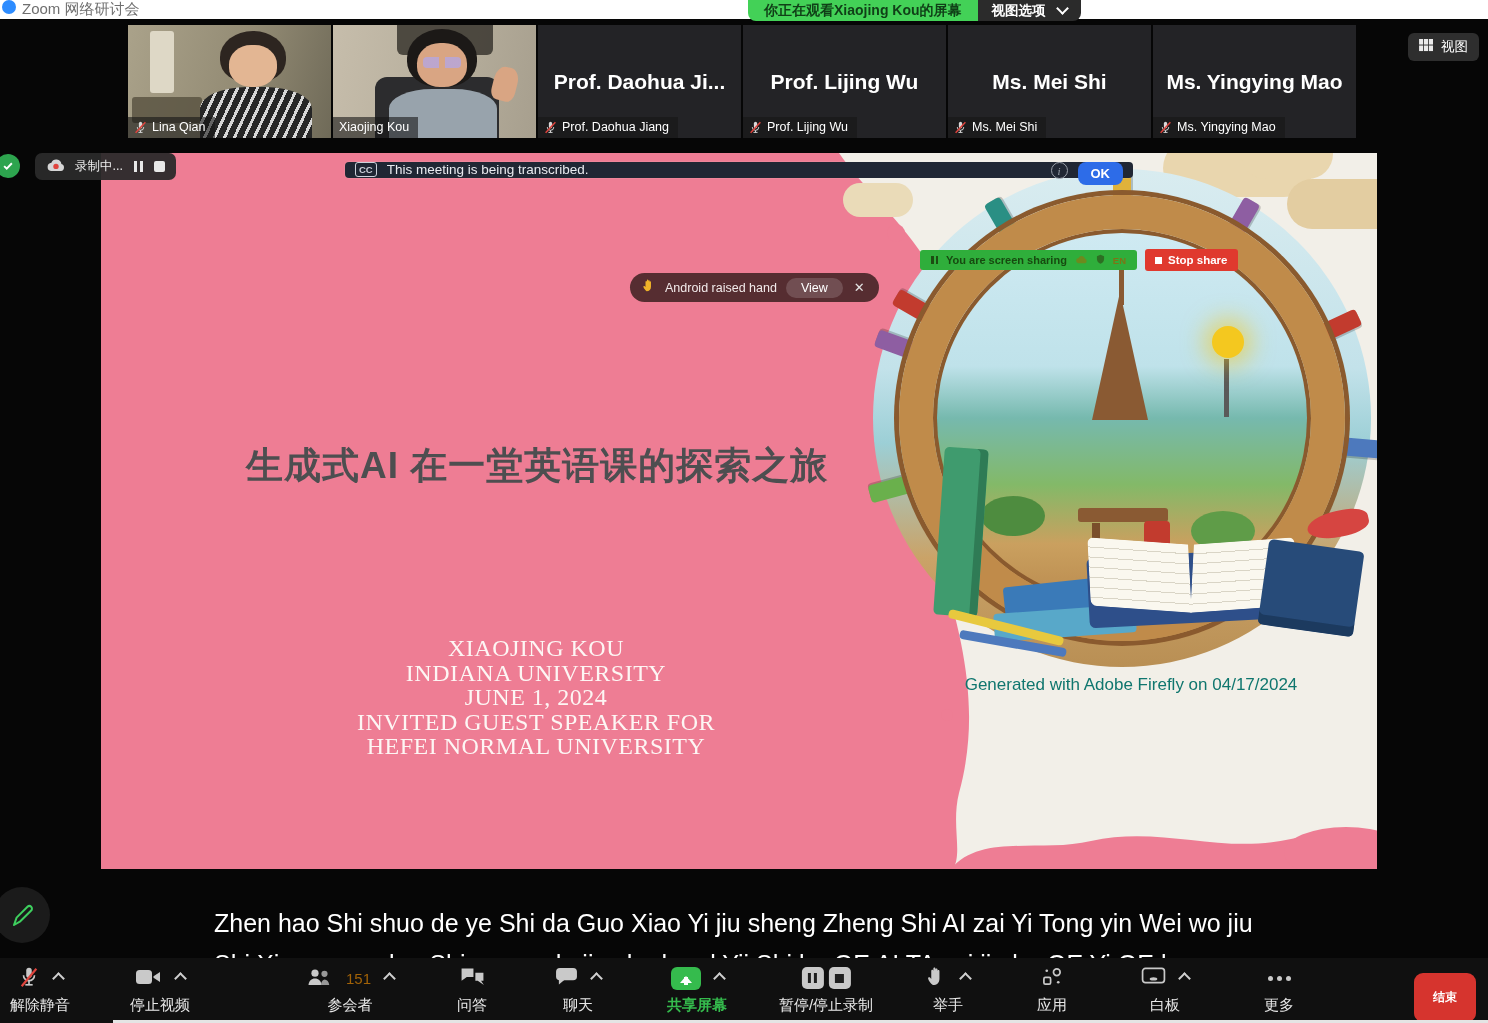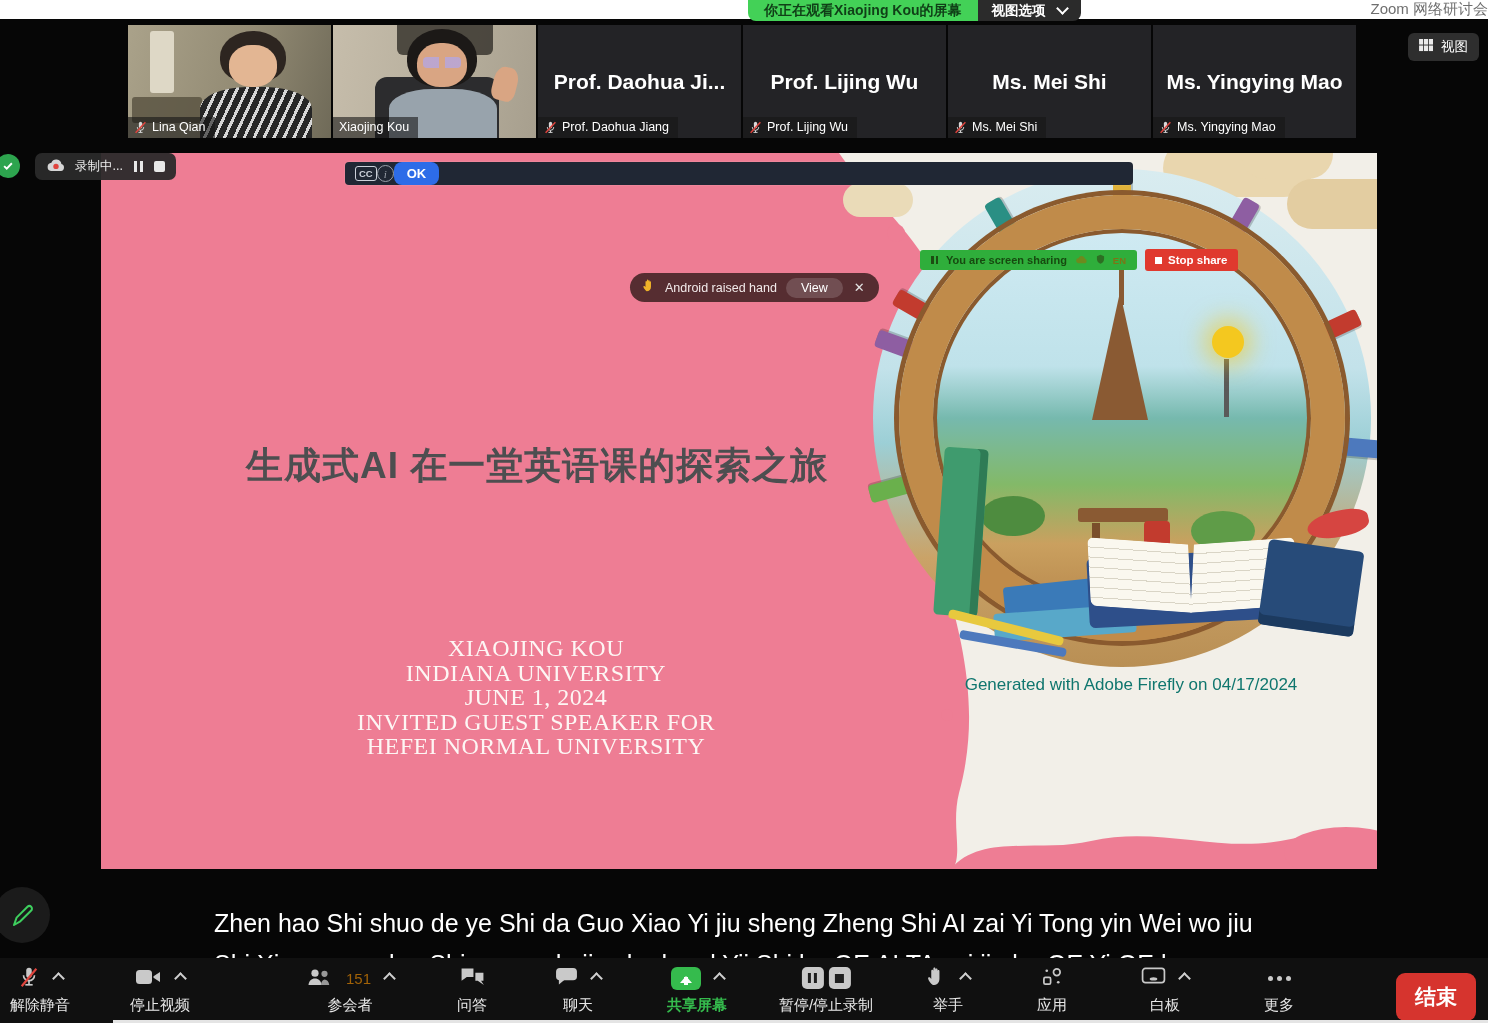--- a/index.html
+++ b/index.html
@@ -3,21 +3,21 @@
 <meta charset="utf-8">
 <style>
   html,body{margin:0;padding:0;}
   body{
     width:1488px;height:1023px;position:relative;overflow:hidden;
     background:#060606;font-family:"Liberation Sans",sans-serif;
     -webkit-font-smoothing:antialiased;
   }
   
   .titlebar{position:absolute;top:0;left:0;width:100%;height:19px;background:#ffffff;
-    display:flex;align-items:flex-end;z-index:55;flex-direction:column;}
+    display:flex;align-items:flex-start;z-index:55;}
   .app-dot{width:14px;height:14px;border-radius:50%;background:#2d8cff;margin:0 6px 0 2px;}
   .wtitle{font-size:15px;color:#6f6f6f;}
   
   .watch-banner{position:absolute;top:0;left:748px;height:21px;display:flex;z-index:60;justify-content:center;}
   .watch-green{background:#43d157;color:#103f17;font-weight:bold;font-size:14px;
     display:flex;align-items:center;padding:0 16px;border-radius:0 0 0 8px;}
   .view-options{background:#2b2b2b;color:#ffffff;font-weight:bold;font-size:13.5px;
     display:flex;align-items:center;gap:12px;padding:0 14px;border-radius:0 0 8px 0;cursor:pointer;}
   .chev{display:inline-block;width:7px;height:7px;border-left:2px solid #cfcfcf;border-top:2px solid #cfcfcf;transform:rotate(45deg);}
   .chev.down{transform:rotate(-135deg);margin-top:-4px;border-color:#fff;}
@@ -55,23 +55,23 @@
   
   .shield-btn{position:absolute;left:-4px;top:154px;width:24px;height:24px;border-radius:50%;
     background:#2da44e;display:flex;align-items:center;justify-content:center;z-index:42;cursor:pointer;}
   .rec-pill{position:absolute;left:35px;top:153px;height:27px;background:rgba(42,42,42,.95);border-radius:7px;
     display:flex;align-items:center;gap:9px;padding:0 11px;z-index:42;}
   .rec-label{color:#f0f0f0;font-size:12.5px;}
   .rec-pause{display:flex;gap:3px;cursor:pointer;padding:2px;}
   .rec-pause i{display:block;width:3px;height:11px;background:#e8e8e8;}
   .rec-stop{width:11px;height:11px;background:#e8e8e8;border-radius:2px;cursor:pointer;}
   
-  .transcribar{position:absolute;left:345px;top:162px;width:788px;height:23px;background:#202734;
-    border-radius:4px;box-shadow:0 0 0 1px rgba(255,255,255,.07);display:flex;align-items:center;
-    padding:0 10px;z-index:46;box-sizing:border-box;}
+  .transcribar{position:absolute;left:345px;top:162px;width:788px;height:16px;background:#202734;
+    border-radius:4px;box-shadow:0 0 0 1px rgba(255,255,255,.07);display:flex;align-items:flex-start;
+    gap:10px;padding:0 10px;z-index:46;box-sizing:border-box;}
   .cc-icon{border:1.5px solid #ccd1da;border-radius:3px;color:#ccd1da;font-size:9.5px;font-weight:bold;padding:1px 3px;}
   .trans-msg{color:#e9ebf0;font-size:13.5px;flex:1;}
   .info-icon{width:17px;height:17px;border:1.5px solid #9aa0aa;border-radius:50%;color:#9aa0aa;
     font-size:11px;font-style:italic;font-family:"Liberation Serif",serif;
     display:flex;align-items:center;justify-content:center;cursor:pointer;box-sizing:border-box;}
   .ok-btn{background:#2d6ce8;color:#fff;font-size:13px;font-weight:bold;border-radius:8px;padding:4px 13px;cursor:pointer;}
   
   .share-bar{position:absolute;left:920px;top:250px;height:20px;display:flex;align-items:flex-start;z-index:45;}
   .share-green{background:#2fae3b;color:#174a10;font-weight:bold;font-size:11px;height:20px;
     display:flex;align-items:center;gap:8px;padding:0 11px;border-radius:3px;}
@@ -149,22 +149,22 @@
   .icon-row{height:26px;display:flex;align-items:center;gap:14px;}
   .count{color:#a16207;font-size:15px;}
   .share-ic{width:30px;height:23px;background:#35bb4d;border-radius:6px;position:relative;}
   .share-ic:before{content:"";position:absolute;left:9px;top:3px;border:6px solid transparent;border-bottom:7px solid #fff;}
   .share-ic:after{content:"";position:absolute;left:13px;top:10px;width:4px;height:8px;background:#fff;}
   .tb-item.share .tb-label{color:#35bb4d;font-weight:bold;}
   .rc{width:22px;height:22px;background:#c9c9c9;border-radius:5px;display:flex;align-items:center;justify-content:center;gap:3px;}
   .rc .bar{width:3px;height:10px;background:#1f1f1f;}
   .rc .sq{width:9px;height:9px;background:#1f1f1f;}
   .dots{width:5px;height:5px;border-radius:50%;background:#c9c9c9;box-shadow:9px 0 0 #c9c9c9,18px 0 0 #c9c9c9;margin-right:18px;}
-  .end-btn{position:absolute;right:12px;top:15px;background:#d6342e;color:#fff;font-size:21px;font-weight:bold;
-    padding:10px 19px;border-radius:9px;cursor:pointer;}
+  .end-btn{position:absolute;right:12px;top:15px;background:#d6342e;color:#fff;font-size:12px;font-weight:bold;
+    padding:16px 19px;border-radius:9px;cursor:pointer;}
   .bottom-sliver{position:absolute;left:113px;bottom:0;width:1375px;height:3px;background:#e4e4e4;z-index:70;}
 </style>
 </head>
 <body>
 
 <div class="titlebar">
   <div class="app-dot"></div>
   <div class="wtitle">Zoom 网络研讨会</div>
 </div>
 
@@ -300,20 +300,21 @@
   <span class="rec-label">录制中...</span>
   <span class="rec-pause">
       <i></i>
       <i></i>
     </span>
   <span class="rec-stop"></span>
 </div>
 
 <div class="transcribar">
   <span class="cc-icon">CC</span>
+  <span class="trans-msg">This meeting is being transcribed.</span>
   <span class="info-icon">i</span>
   <span class="ok-btn">OK</span>
 </div>
 
 <div class="slide">
   <svg class="tear" viewBox="0 0 1276 716" preserveAspectRatio="none" width="1276" height="716">
     <path d="M0,0 L738,0 C772,50 838,95 855,180 C872,268 818,340 842,420 C862,488 880,560 858,640 C850,672 862,700 852,716 L0,716 Z" fill="#ee7d94"></path>
     <path d="M850,716 C880,680 940,700 990,688 C1060,672 1120,702 1190,686 C1230,676 1256,690 1276,682 L1276,716 Z" fill="#ee7d94"></path>
     <ellipse cx="1245" cy="700" rx="62" ry="26" fill="#ee7d94"></ellipse>
     <circle cx="795" cy="80" r="9" fill="#ee7d94"></circle>

